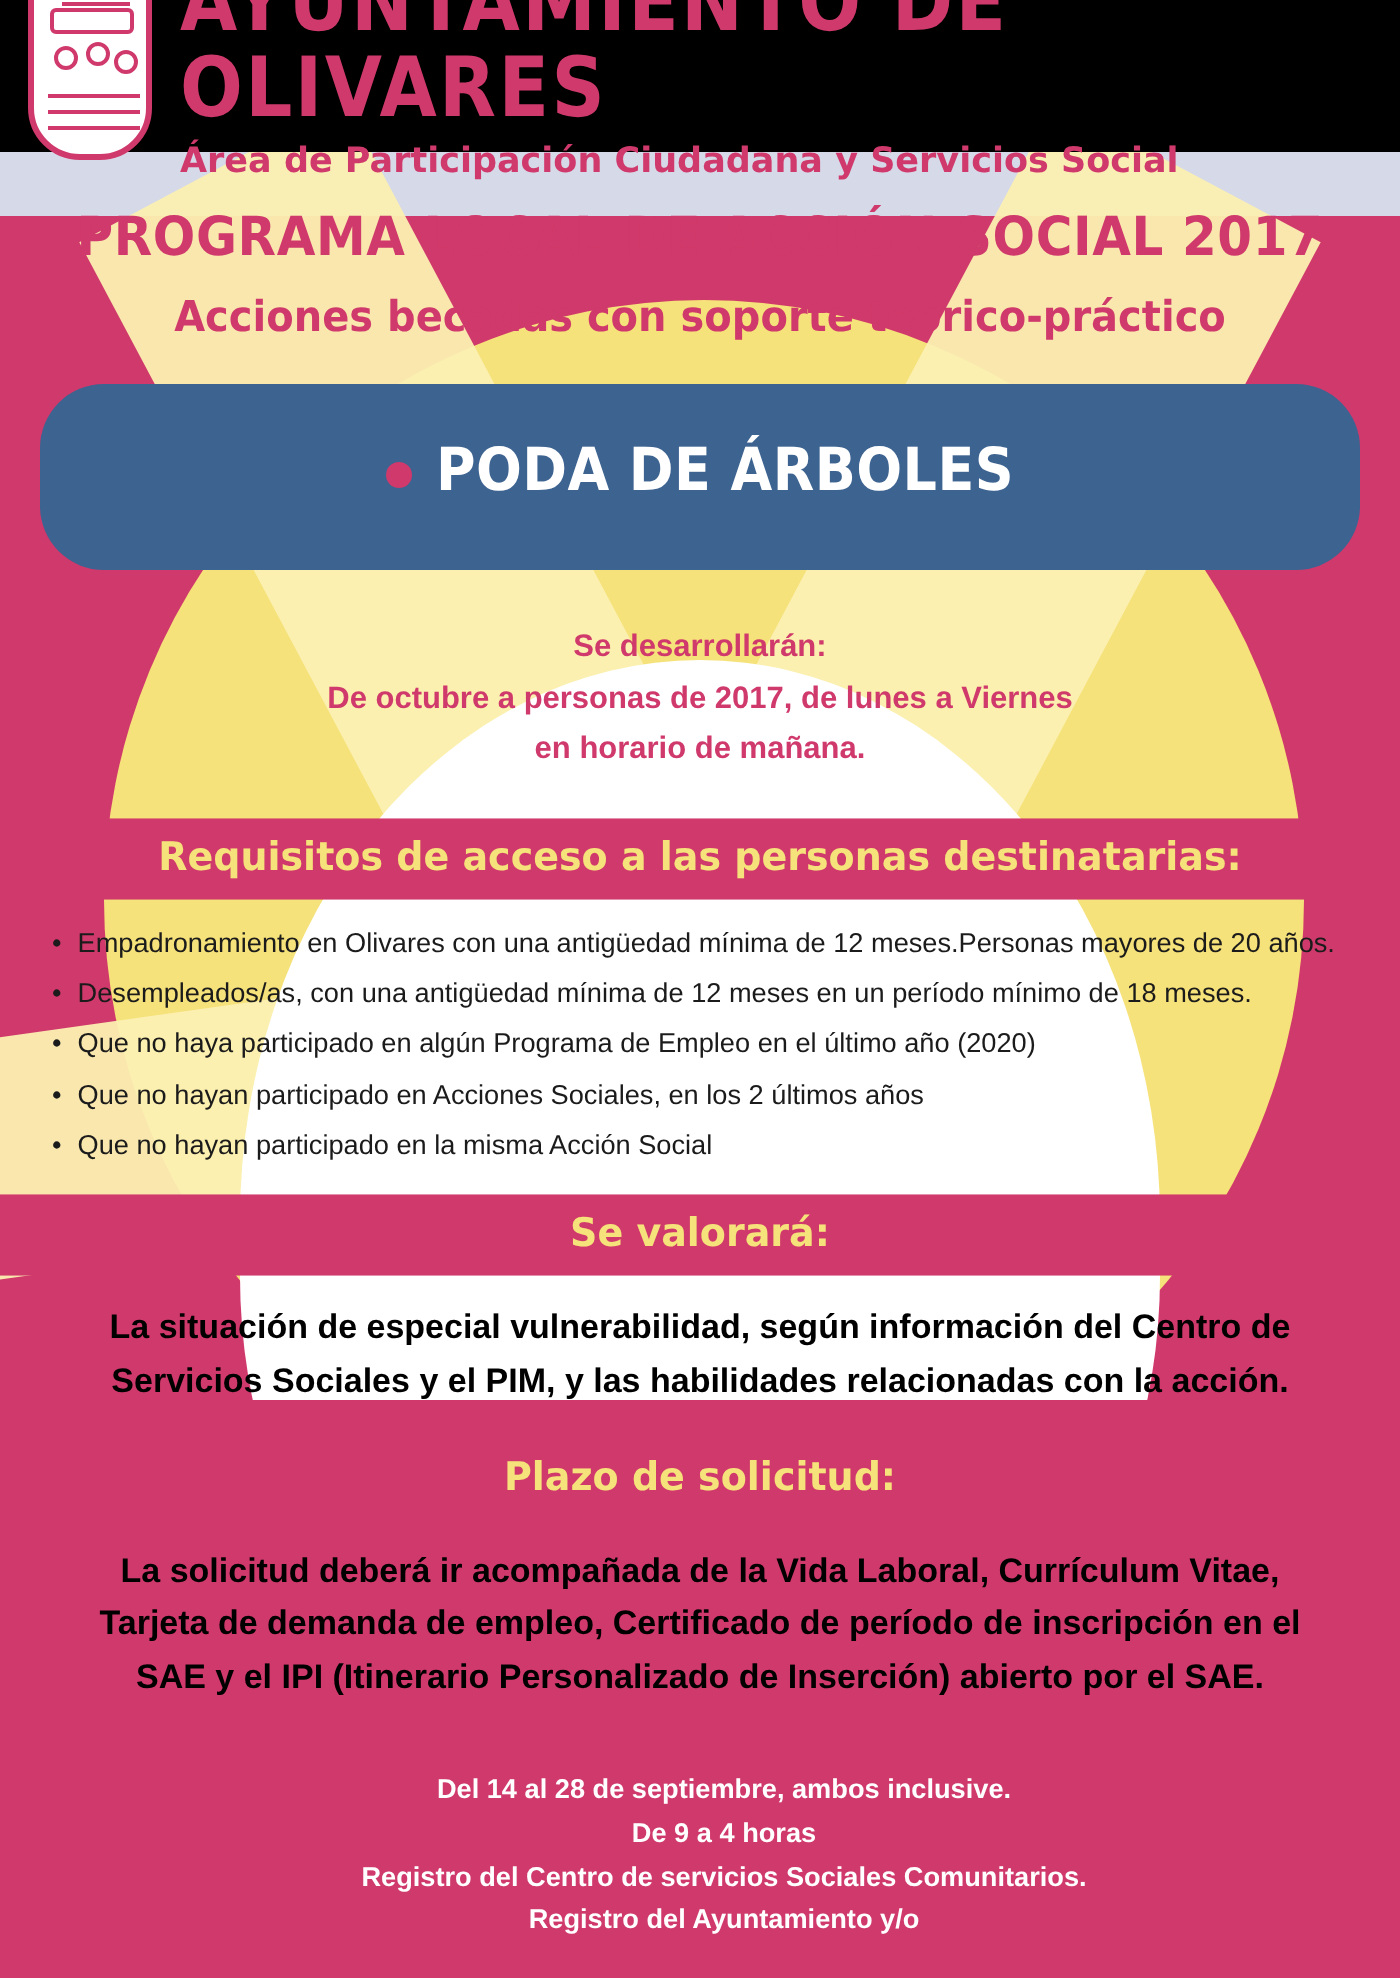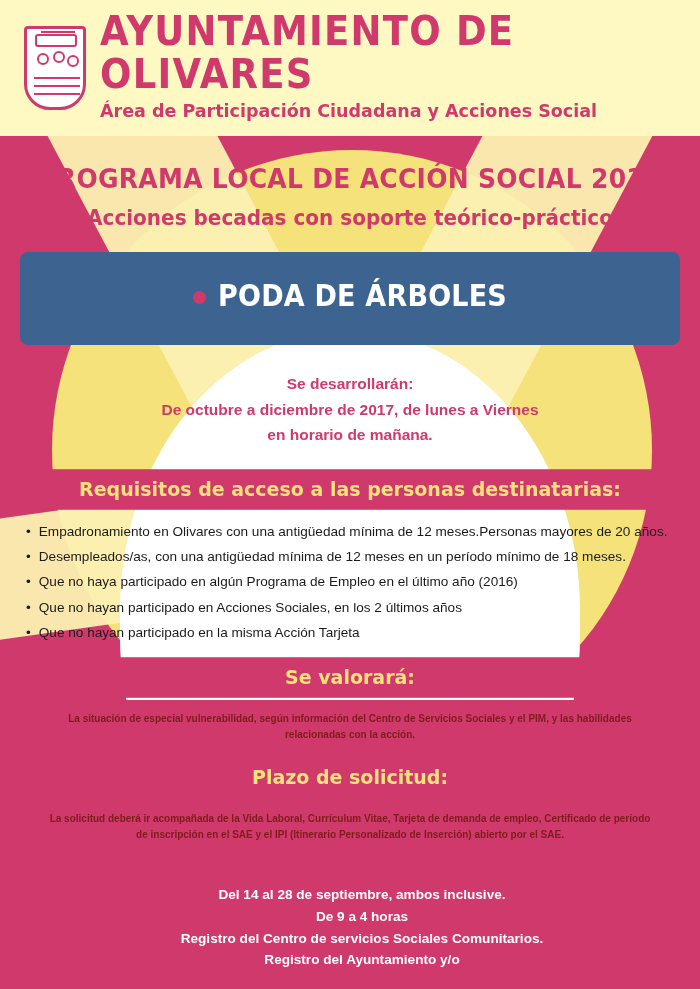--- a/index.html
+++ b/index.html
@@ -45,25 +45,25 @@
     background: #d0396b;
   }
   .bg-white-disc2 {
     position:absolute; left: 120px; top: 330px; width: 460px; height: 560px;
     background: #ffffff; border-radius: 50% 50% 45% 45%;
   }
 
   
   .header {
     position: relative;
-    height: 136px;
-    background: #fef9c3;
+    height: 76px;
+    background: #000000;
     display: flex;
     align-items: center;
-    padding-left: 24px;
+    padding-left: 14px;
     z-index: 5;
   }
   .crest {
     width: 62px; height: 84px;
     border: 3px solid #d0396b;
     border-radius: 4px 4px 26px 26px;
     position: relative;
     flex: 0 0 auto;
     margin-right: 14px;
     background: #ffffff;
@@ -128,21 +128,21 @@
     font-weight: bold;
     font-size: 20px;
     margin-top: 13px;
     font-family: "DejaVu Sans", sans-serif;
     transform: scaleY(1.06);
   }
 
   .actions-box {
     margin: 22px 20px 0 20px;
     background: #3d6390;
-    border-radius: 8px;
+    border-radius: 32px;
     padding: 16px 26px 22px 26px;
     color: #ffffff;
   }
   .action-row {
     display: flex; align-items: center; justify-content: center;
     margin: 12px 0;
   }
   .bullet-dot {
     width: 13px; height: 13px; border-radius: 50%;
     background: #d0396b; flex: 0 0 auto;
@@ -188,24 +188,24 @@
     display: flex;
     font-size: 13.6px;
     line-height: 1.35;
     margin-bottom: 7px;
   }
   .req-item .b { margin-right: 8px; }
 
   .para {
     margin: 14px 40px 0 40px;
     text-align: center;
-    font-size: 10px;
+    font-size: 17px;
     font-weight: bold;
     line-height: 1.55;
-    color: #7f1d1d;
+    color: #000000;
   }
   .para.wide { margin-left: 44px; margin-right: 44px; }
 
   .footer {
     position: absolute;
     left: 12px; bottom: 0;
     width: 700px;
     padding: 14px 0 18px 0;
     text-align: center;
     color: #ffffff;
@@ -236,63 +236,63 @@
       <div class="crown"></div>
       <div class="tree t1"></div>
       <div class="tree t2"></div>
       <div class="tree t3"></div>
       <div class="wave w1"></div>
       <div class="wave w2"></div>
       <div class="wave w3"></div>
     </div>
     <div class="header-text">
       <div class="town-title">AYUNTAMIENTO DE OLIVARES</div>
-      <div class="town-sub">Área de Participación Ciudadana y Acciones Social</div>
+      <div class="town-sub">Área de Participación Ciudadana y Servicios Social</div>
     </div>
   </div>
 
   <div class="content">
 
     <div class="program-title">PROGRAMA LOCAL DE ACCIÓN SOCIAL 2017</div>
     <div class="program-sub">Acciones becadas con soporte teórico-práctico</div>
 
     <div class="actions-box">
       <div class="action-row">
         <span class="bullet-dot"></span>
         <span class="action-text">PODA DE ÁRBOLES</span>
       </div>
     </div>
 
     <div class="schedule">
       <div>Se desarrollarán:</div>
-      <div>De octubre a diciembre de 2017, de lunes a Viernes</div>
+      <div>De octubre a personas de 2017, de lunes a Viernes</div>
       <div>en horario de mañana.</div>
     </div>
 
     <div class="band b1">Requisitos de acceso a las personas destinatarias:</div>
     <div class="req-list">
       <div class="req-item">
         <span class="b">•</span>
         <span>Empadronamiento en Olivares con una antigüedad mínima de 12 meses.Personas mayores de 20 años.</span>
       </div>
       <div class="req-item">
         <span class="b">•</span>
         <span>Desempleados/as, con una antigüedad mínima de 12 meses en un período mínimo de 18 meses.</span>
       </div>
       <div class="req-item">
         <span class="b">•</span>
-        <span>Que no haya participado en algún Programa de Empleo en el último año (2016)</span>
+        <span>Que no haya participado en algún Programa de Empleo en el último año (2020)</span>
       </div>
       <div class="req-item">
         <span class="b">•</span>
         <span>Que no hayan participado en Acciones Sociales, en los 2 últimos años</span>
       </div>
       <div class="req-item">
         <span class="b">•</span>
-        <span>Que no hayan participado en la misma  Acción Tarjeta</span>
+        <span>Que no hayan participado en la misma  Acción Social</span>
       </div>
     </div>
 
     <div class="band b2">Se valorará:</div>
     <div class="para">La situación de especial vulnerabilidad, según información del Centro de  Servicios Sociales y el PIM, y las habilidades relacionadas con la acción.</div>
 
     <div class="band b3">Plazo de solicitud:</div>
     <div class="para wide">La solicitud deberá ir acompañada de la Vida Laboral, Currículum Vitae, Tarjeta de demanda de empleo, Certificado de período de inscripción en el SAE y el  IPI (Itinerario Personalizado de Inserción) abierto por el SAE.</div>
 
   </div>

